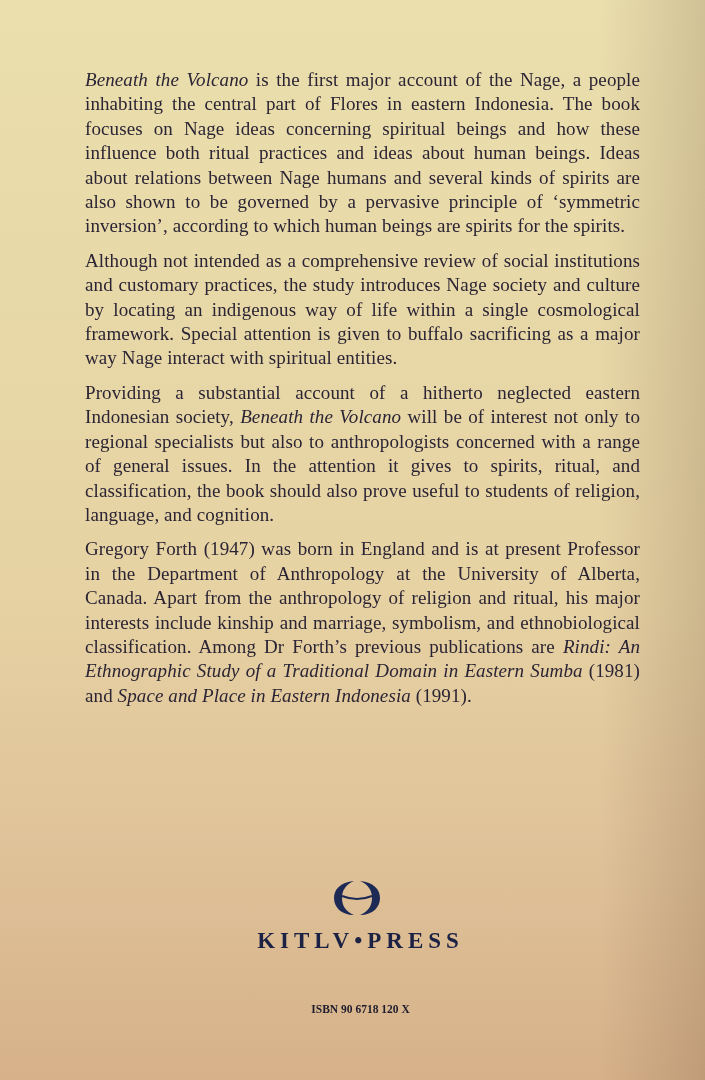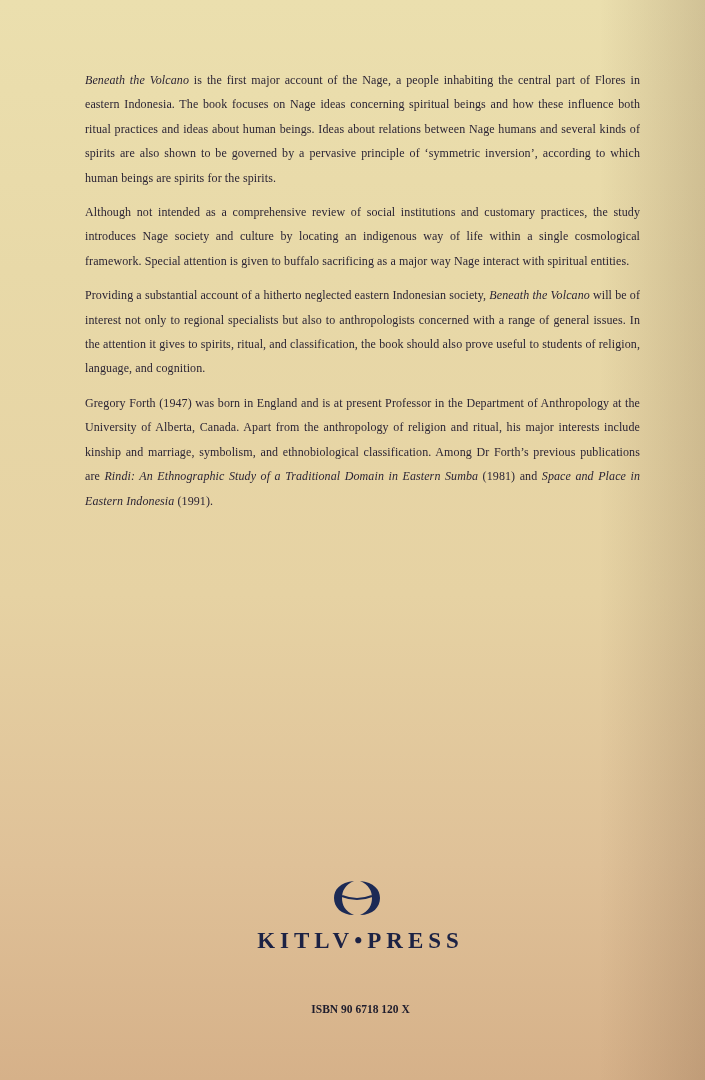--- a/index.html
+++ b/index.html
@@ -6,21 +6,21 @@
   body {
     width: 705px; height: 1080px; overflow: hidden; position: relative;
     background:
       linear-gradient(90deg, rgba(0,0,0,0) 0%, rgba(0,0,0,0) 85%, rgba(90,60,40,0.18) 100%),
       linear-gradient(180deg, #ebdfae 0%, #e8d9a8 25%, #e6d2a3 55%, #dfc198 80%, #d6b189 100%);
     font-family: "Liberation Serif", "DejaVu Serif", serif;
     color: #2b2434;
   }
   .blurb {
     position: absolute; left: 85px; top: 68px; width: 555px;
-    font-size: 12px; line-height: 24.4px; text-align: justify;
+    font-size: 19px; line-height: 24.4px; text-align: justify;
     letter-spacing: 0.1px;
   }
   .blurb p { margin: 0 0 10px 0; }
   .blurb em { font-style: italic; }
   .logo {
     position: absolute; left: 332px; top: 878px; width: 50px; height: 40px;
   }
   .press {
     position: absolute; left: 0; width: 705px; top: 928px; text-align: center;
     font-size: 23px; font-weight: bold; letter-spacing: 5px; color: #1c2244;

